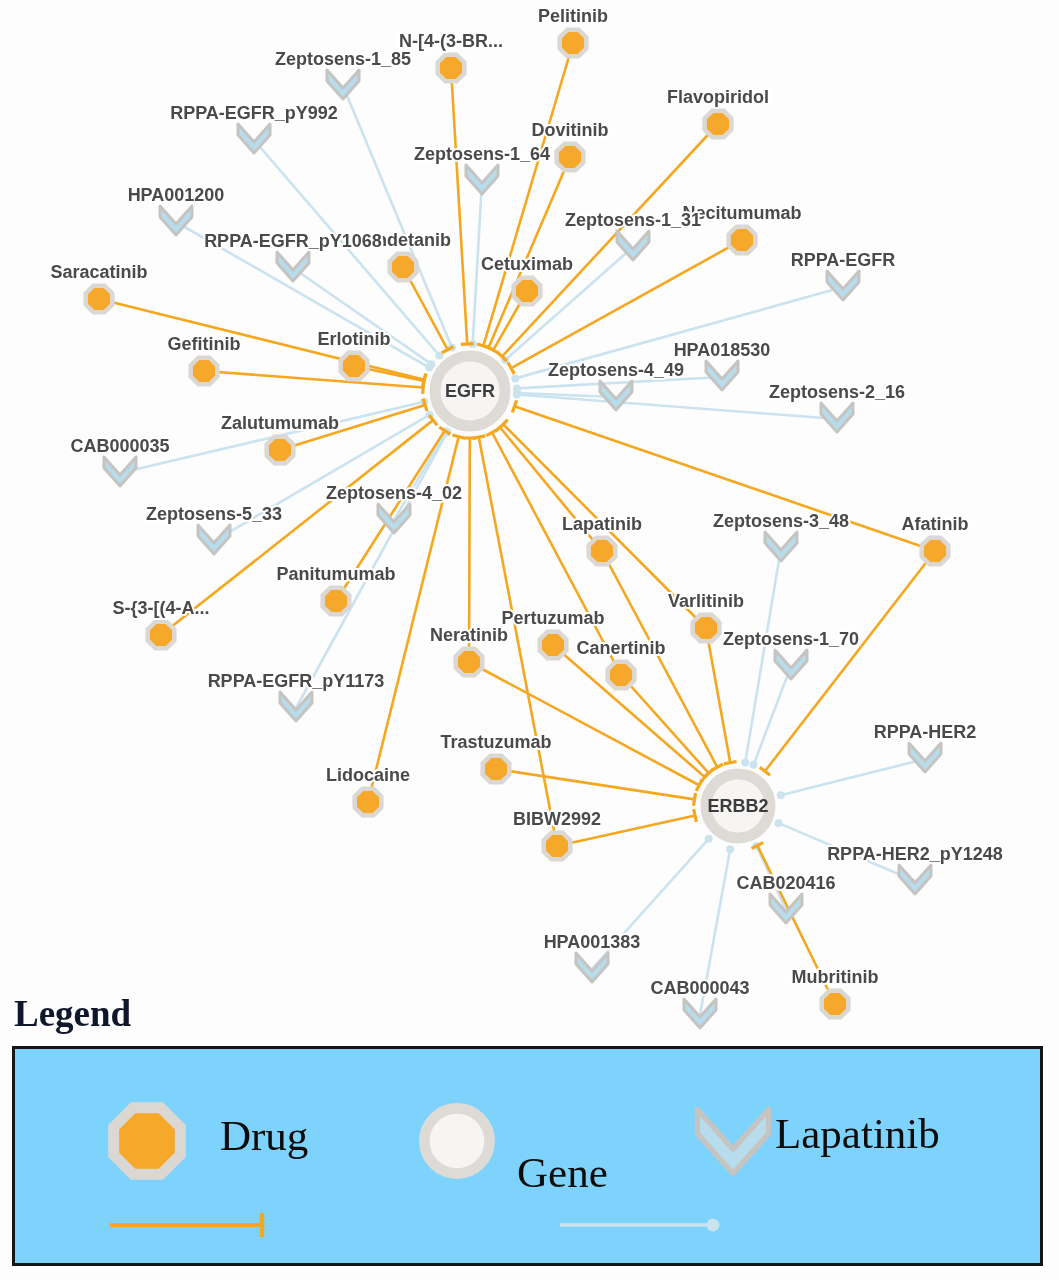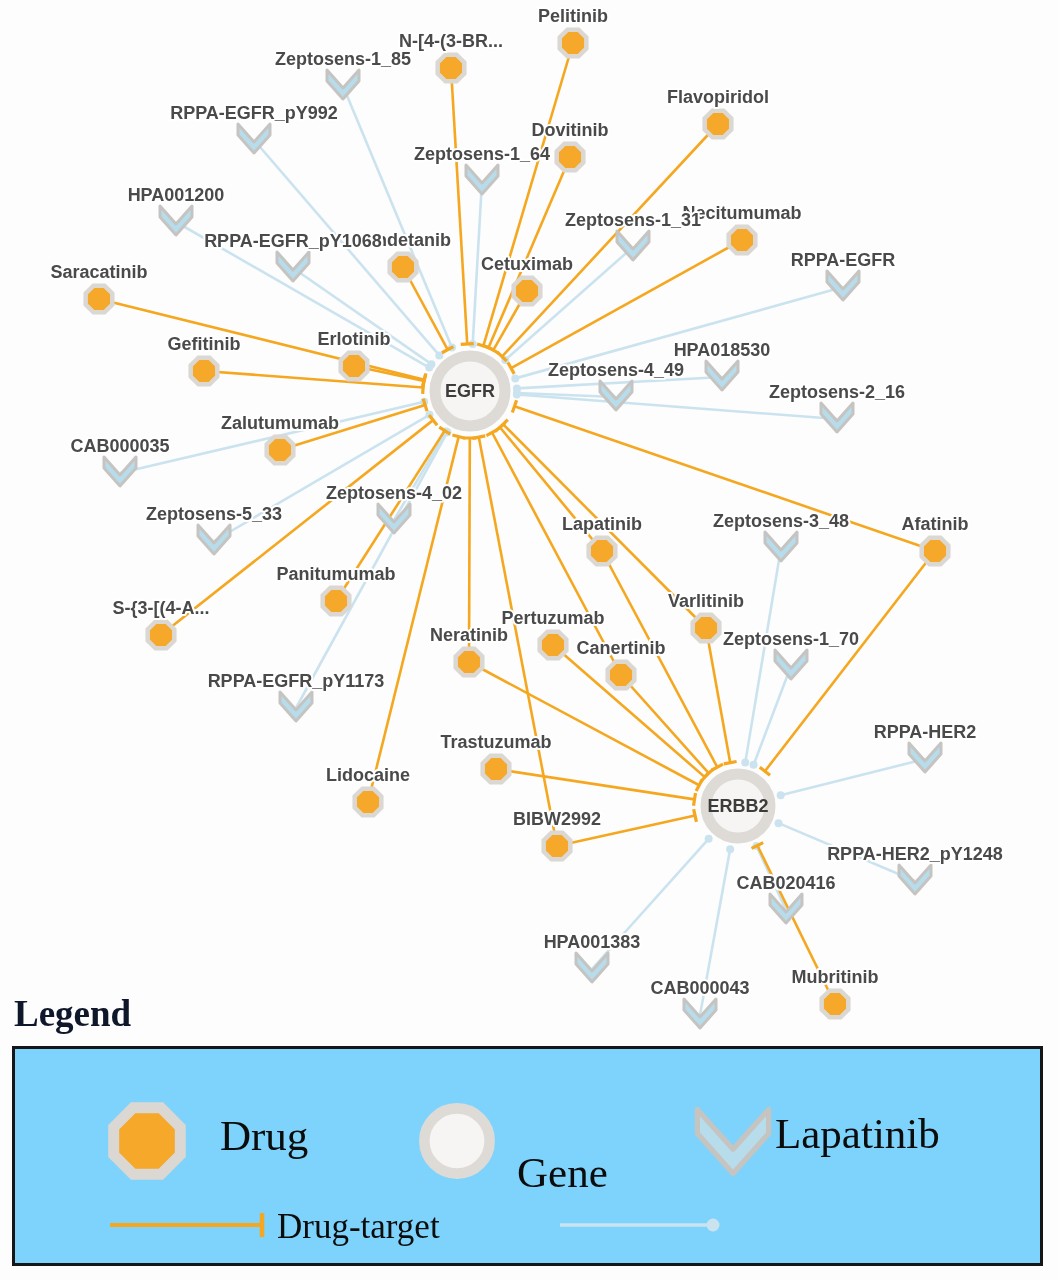--- a/index.html
+++ b/index.html
@@ -252,19 +252,18 @@
 
   <svg class="abs" style="left:666px;top:50px;" width="104" height="88" viewBox="-45 -42 90 84">
     <polygon points="-34,-32 0,6 34,-32 34,-9 0,29 -34,-9" stroke-width="5" stroke-linejoin="round" fill="#b7dcec" stroke="#c6c4c1"></polygon>
   </svg>
   <span class="lg-label big abs" style="left:760px;top:60px;">Lapatinib</span>
 
   <svg class="abs" style="left:92px;top:160px;" width="172" height="32" viewBox="0 0 172 32">
     <line x1="3" y1="16" x2="155" y2="16" stroke-width="4" stroke="#f4a71f"></line>
     <line x1="155" y1="4" x2="155" y2="28" stroke-width="4.5" stroke="#f4a71f"></line>
   </svg>
-  <span class="lg-label mid abs" style="left:262px;top:158px;">Drug-target</span>
 
   <svg class="abs" style="left:542px;top:160px;" width="172" height="32" viewBox="0 0 172 32">
     <line x1="3" y1="16" x2="150" y2="16" stroke-width="3.6" stroke="#cbe3ef"></line>
     <circle cx="156" cy="16" r="6.5" fill="#cbe3ef"></circle>
   </svg>
 </div>
 
 </body></html>

